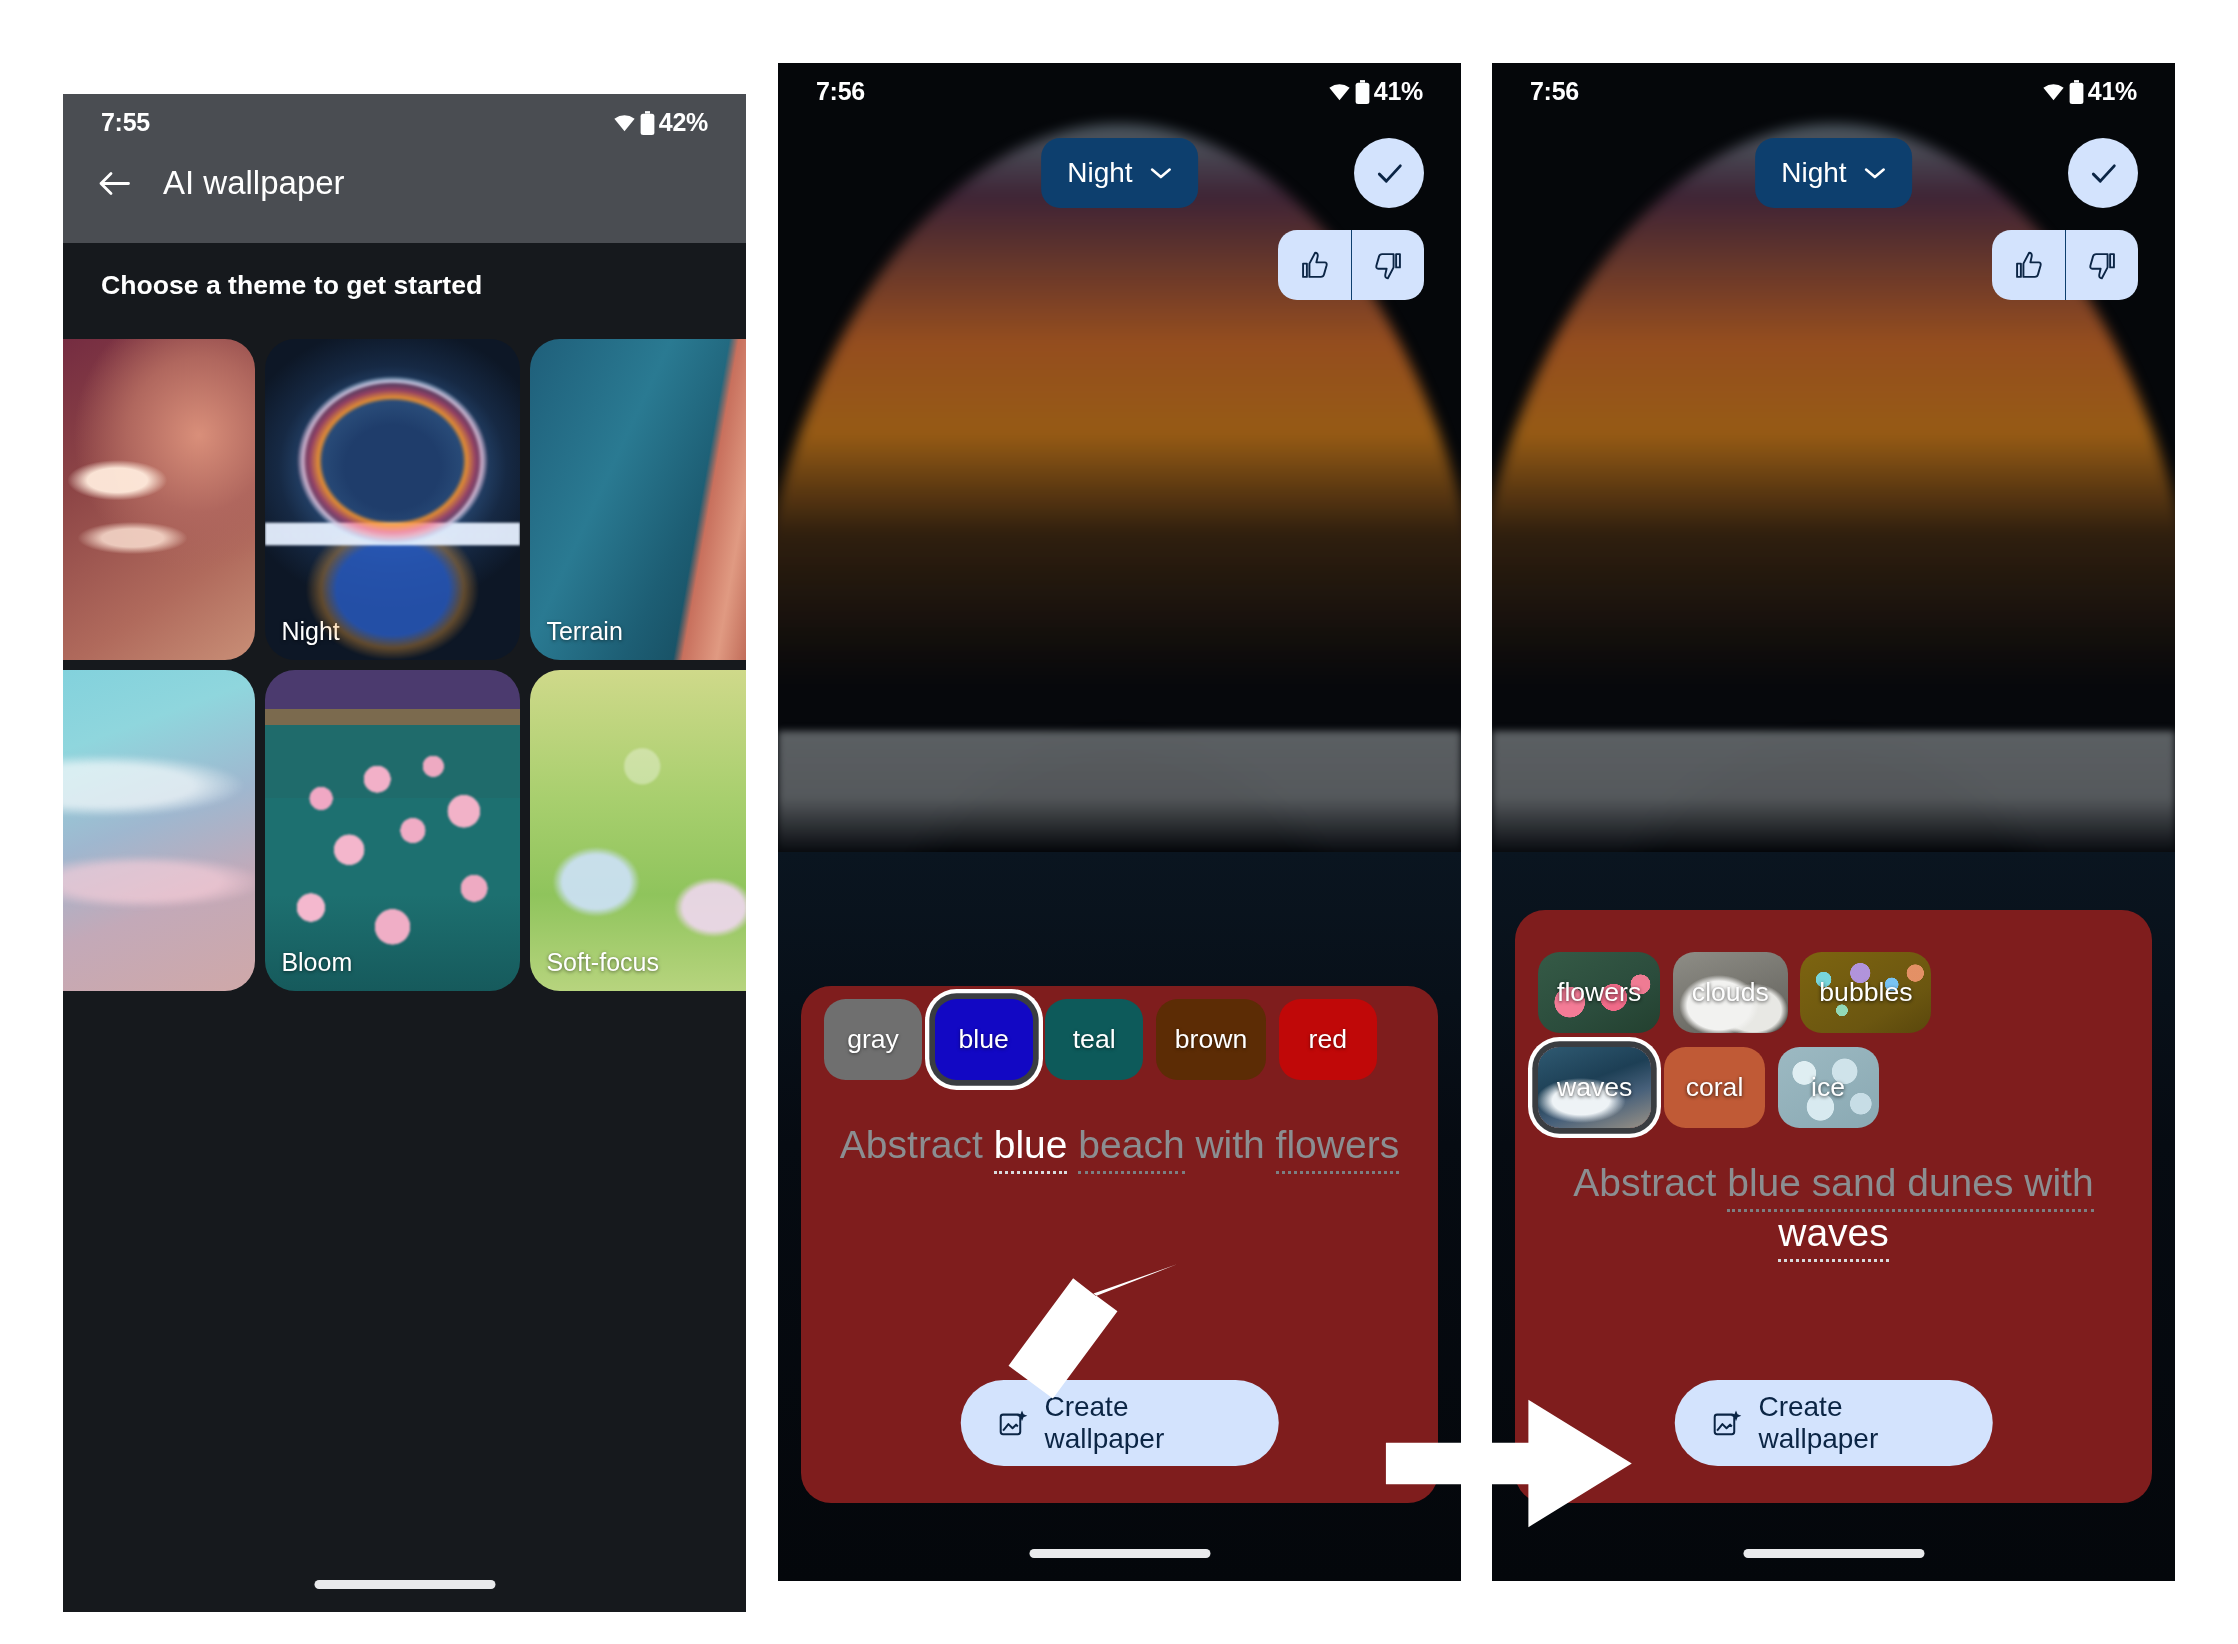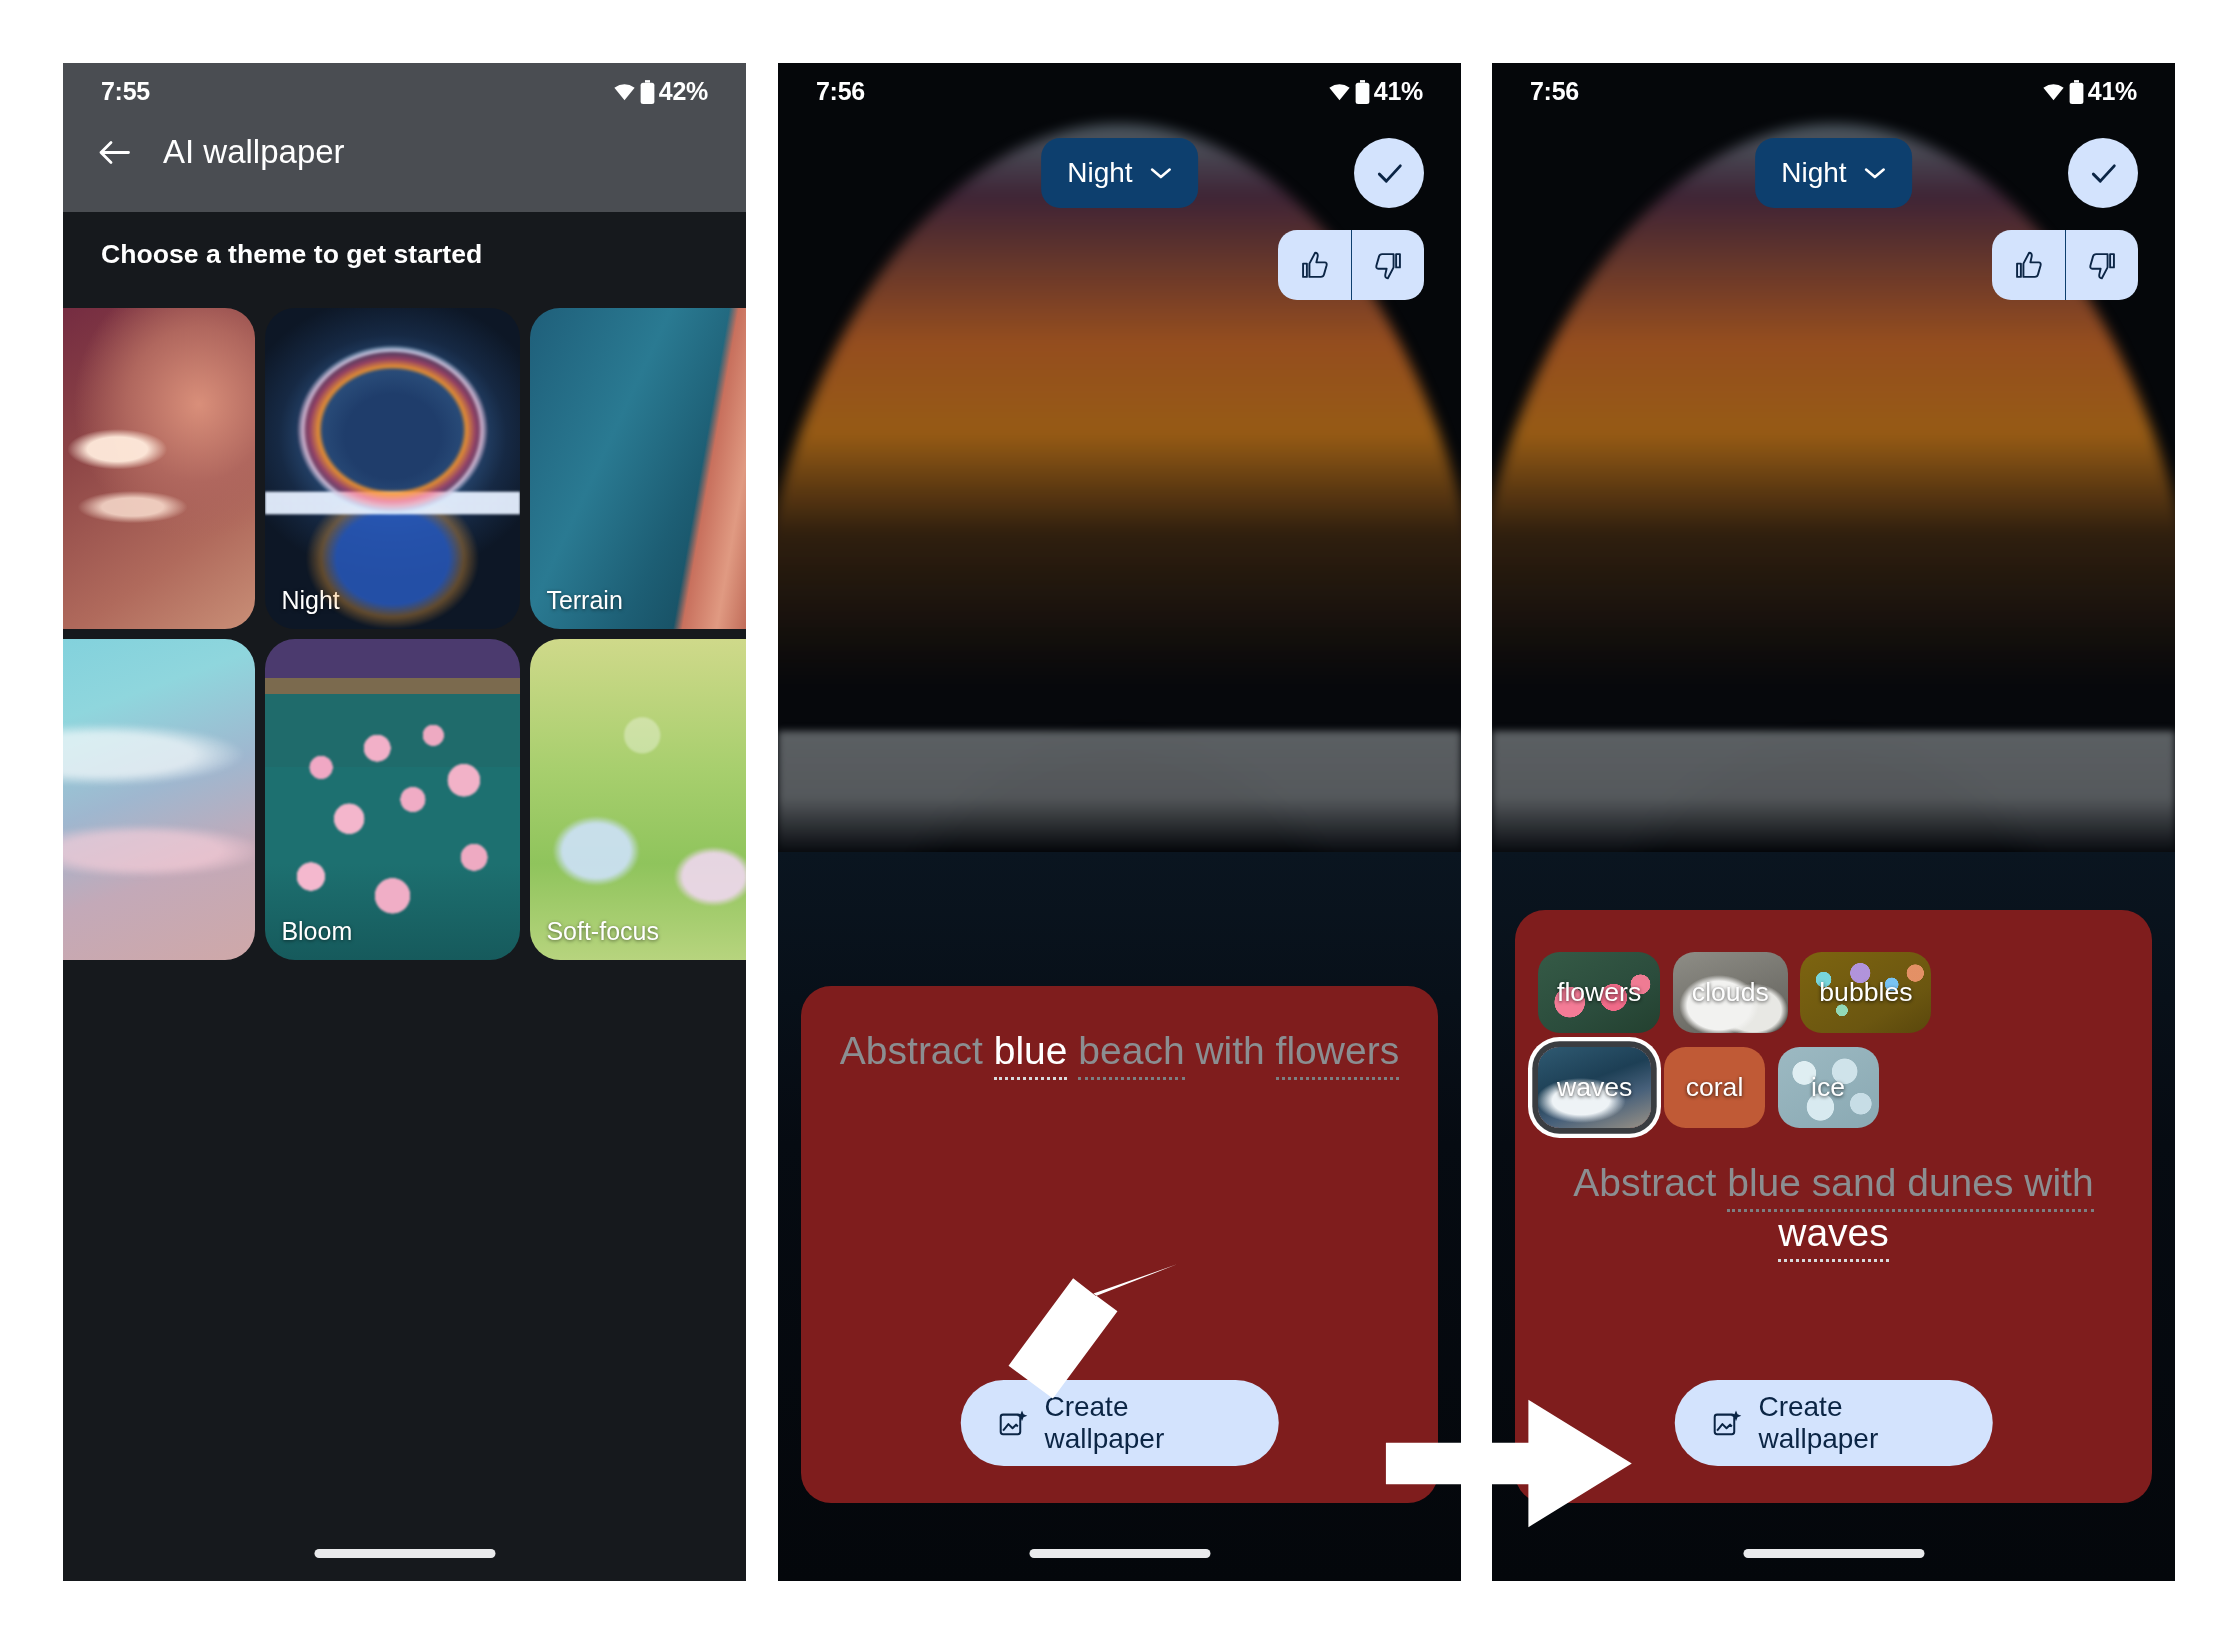--- a/index.html
+++ b/index.html
@@ -13,21 +13,21 @@
 
   
   .phone {
     position: absolute;
     top: 63px;
     width: 683px;
     height: 1518px;
     background: #16191d;
     overflow: hidden;
   }
-  #phone1 { left: 63px; }
+  #phone1 { left: 63px; margin-top: 31px; }
   #phone2 { left: 778px; }
   #phone3 { left: 1492px; }
 
   
   .statusbar {
     position: absolute; top: 0; left: 0; width: 100%; height: 57px;
     display: flex; align-items: center; justify-content: space-between;
     padding: 0 38px;
     color: #ffffff;
     font-size: 25px; font-weight: bold;
@@ -391,20 +391,37 @@
         </svg>
       </div>
       <div class="vote-btn down">
         <svg viewBox="0 0 52 52">
           <path d="M38 29 V8 H44 V29 Z M34 29 L25 46 q-5 0 -4 -6 l2 -9 H10 q-4 0 -3 -5 l4 -14 q1 -4 5 -4 H34 Z" stroke="#0b2545" stroke-width="3" fill="none" stroke-linejoin="round"></path>
         </svg>
       </div>
     </div>
 
     <div class="sheet">
+      <div class="chiprow r2">
+        <div class="colorchip" style="background:#6f6f6f">
+            <span>gray</span>
+          </div>
+        <div class="colorchip sel" style="background:#1208c4">
+            <span>blue</span>
+          </div>
+        <div class="colorchip" style="background:#0d5a5a">
+            <span>teal</span>
+          </div>
+        <div class="colorchip" style="background:#5c2c05">
+            <span>brown</span>
+          </div>
+        <div class="colorchip" style="background:#c00808">
+            <span>red</span>
+          </div>
+      </div>
 
       <div class="prompt">
         <span>Abstract </span><span class="hl dotted">blue</span><span> </span><span class="dotted">beach</span><span> with </span><span class="dotted">flowers</span>
       </div>
 
       <div class="create-btn">
         <svg viewBox="0 0 52 52">
           <rect x="5" y="11" width="33" height="33" rx="4" stroke="#0b2545" stroke-width="3.4" fill="none"></rect>
           <path d="M9 38 L18 27 L25 34 L31 28 L34 31" stroke="#0b2545" stroke-width="3.4" fill="none" stroke-linejoin="round"></path>
           <path d="M41 4 l2.6 6.4 L50 13 l-6.4 2.6 L41 22 l-2.6-6.4 L32 13 l6.4-2.6 Z" fill="#0b2545"></path>

